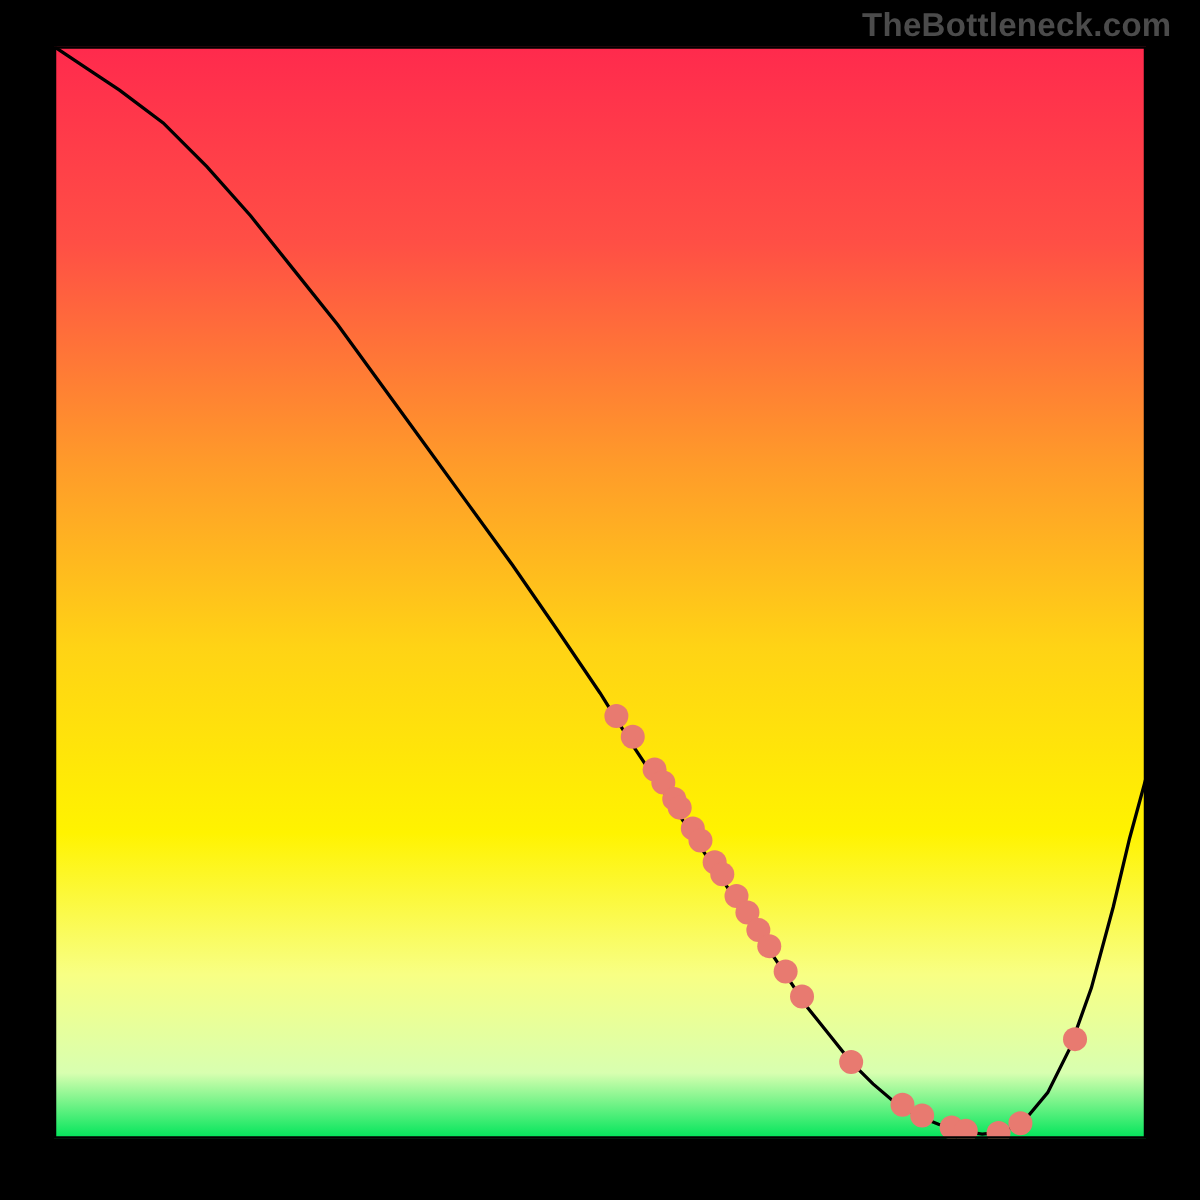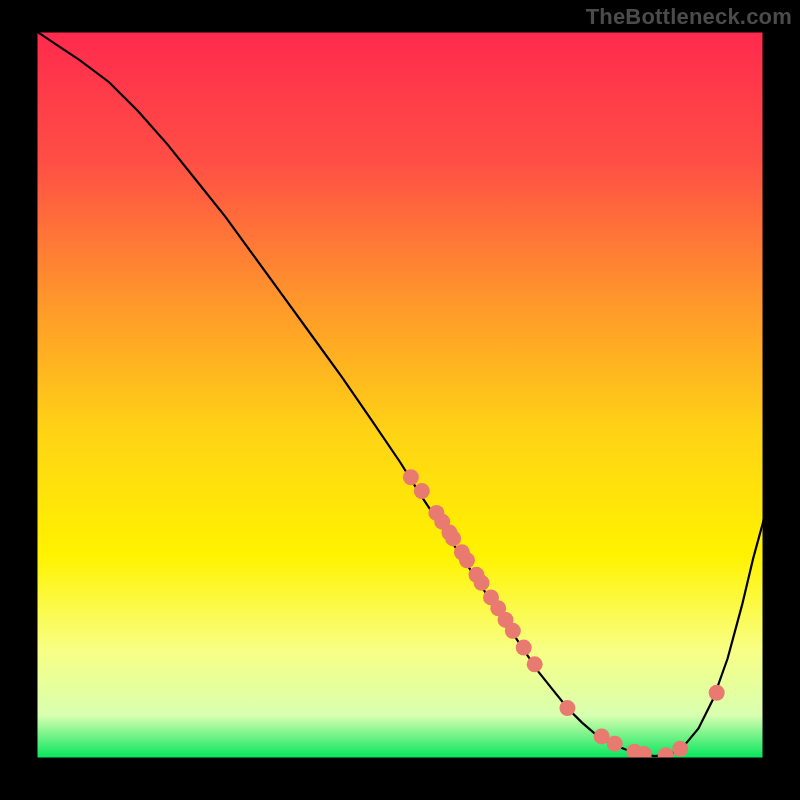--- a/index.html
+++ b/index.html
@@ -13,21 +13,21 @@
   }
   .outer {
     position: relative;
     width: 800px;
     height: 800px;
     background: #000;
   }
   .watermark {
     position: absolute;
     top: 4px;
-    right: 8px;
+    right: 19px;
     color: #4b4b4b;
     font-size: 22px;
     font-weight: 600;
     letter-spacing: 0.2px;
     z-index: 10;
   }
   svg.plot {
     position: absolute;
     left: 36px;
     top: 31px;

